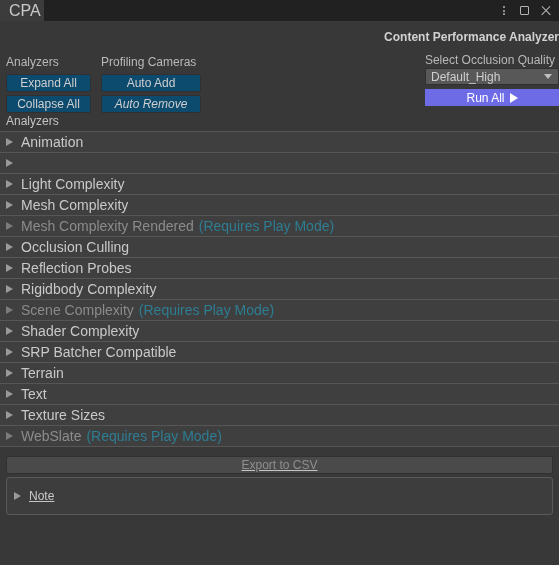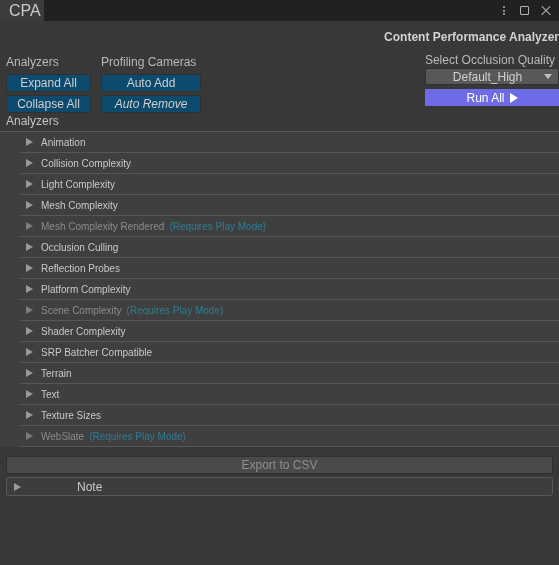--- a/index.html
+++ b/index.html
@@ -143,21 +143,20 @@
     height: 17px;
     background: #585858;
     border: 1px solid #303030;
     border-radius: 2px;
     box-sizing: border-box;
     display: flex;
     align-items: center;
     padding: 0 6px 0 5px;
     font-size: 12px;
     color: #cfcfcf;
-    text-align: center;
   }
   .dropdown .dd-val { flex: 1 1 auto; }
   .dd-arrow {
     width: 0; height: 0;
     border-left: 4px solid transparent;
     border-right: 4px solid transparent;
     border-top: 5px solid #c0c0c0;
   }
   .runall {
     position: absolute;
@@ -195,65 +194,63 @@
   }
   .rows { background: #3f3f3f; }
   .row {
     height: 21px;
     display: flex;
     align-items: center;
     padding-left: 6px;
     background: #3f3f3f;
     border-bottom: 1px solid #565656;
     box-sizing: border-box;
-    font-size: 10px;
+    font-size: 14px;
     color: #c9c9c9;
     white-space: nowrap;
-    margin-left: 20px;
   }
   .row.dim { color: #8b8b8b; }
   .foldout-tri {
     width: 0; height: 0;
     border-top: 4.5px solid transparent;
     border-bottom: 4.5px solid transparent;
     border-left: 7px solid #9a9a9a;
     margin-right: 8px;
     flex: 0 0 auto;
   }
   .row.dim .foldout-tri { border-left-color: #7b7b7b; }
   .note-hint { color: #2d7d93; margin-left: 5px; }
 
   
-  .footer { padding-top: 9px; }
+  .footer { padding-top: 9px; text-decoration: underline; }
   .export {
     margin: 0 6px;
     height: 18px;
     background: #4a4a4a;
     border: 1px solid #303030;
     border-radius: 2px;
     display: flex;
     align-items: center;
     justify-content: center;
     font-size: 12px;
     color: #8f8f8f;
     box-sizing: border-box;
   }
   .note-box {
     margin: 3px 6px 0 6px;
-    height: 19px;
+    height: 38px;
     border: 1px solid #5a5a5a;
     border-radius: 3px;
     background: #3d3d3d;
     display: flex;
     align-items: center;
     padding-left: 7px;
     box-sizing: border-box;
     font-size: 12px;
     color: #c9c9c9;
-    gap: 48px;
   }
 </style>
 </head>
 <body>
 
 <div class="tabbar">
   <div class="tab">
     <span>CPA</span>
   </div>
   <div class="tabbar-fill"></div>
@@ -298,21 +295,20 @@
     <span>Analyzers</span>
   </div>
 
   <div class="rows" id="analyzer-rows">
       <div class="row">
         <span class="foldout-tri"></span>
         <span>Animation</span>
       </div>
       <div class="row">
         <span class="foldout-tri"></span>
-        <span>Collision Complexity</span>
       </div>
       <div class="row">
         <span class="foldout-tri"></span>
         <span>Light Complexity</span>
       </div>
       <div class="row">
         <span class="foldout-tri"></span>
         <span>Mesh Complexity</span>
       </div>
       <div class="row dim">
@@ -323,21 +319,21 @@
       <div class="row">
         <span class="foldout-tri"></span>
         <span>Occlusion Culling</span>
       </div>
       <div class="row">
         <span class="foldout-tri"></span>
         <span>Reflection Probes</span>
       </div>
       <div class="row">
         <span class="foldout-tri"></span>
-        <span>Platform Complexity</span>
+        <span>Rigidbody Complexity</span>
       </div>
       <div class="row dim">
         <span class="foldout-tri"></span>
         <span>Scene Complexity</span>
         <span class="note-hint">(Requires Play Mode)</span>
       </div>
       <div class="row">
         <span class="foldout-tri"></span>
         <span>Shader Complexity</span>
       </div>

